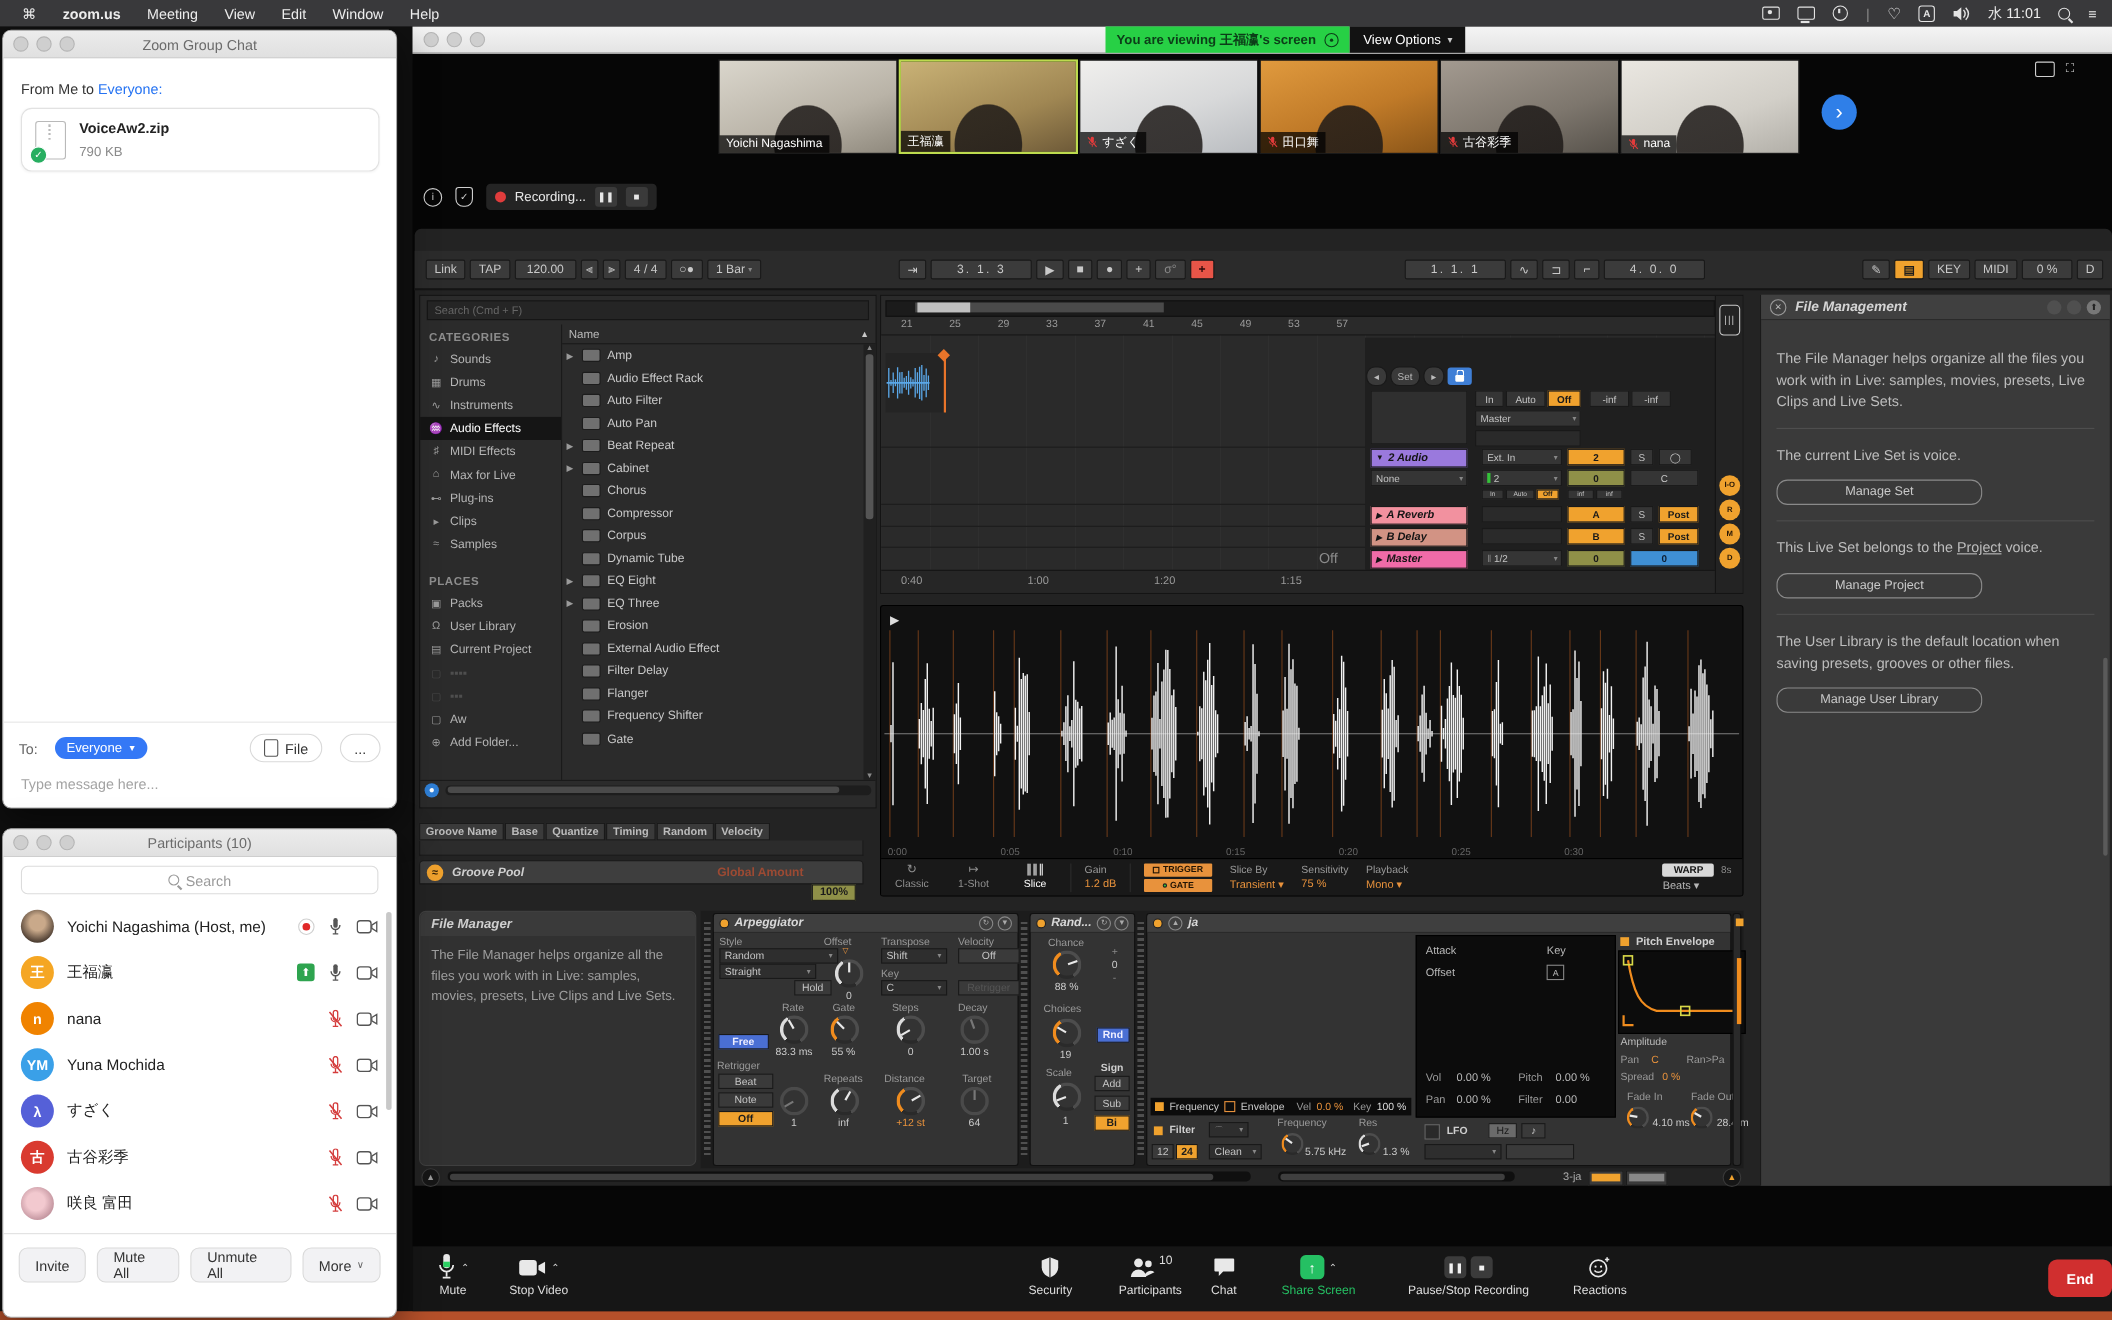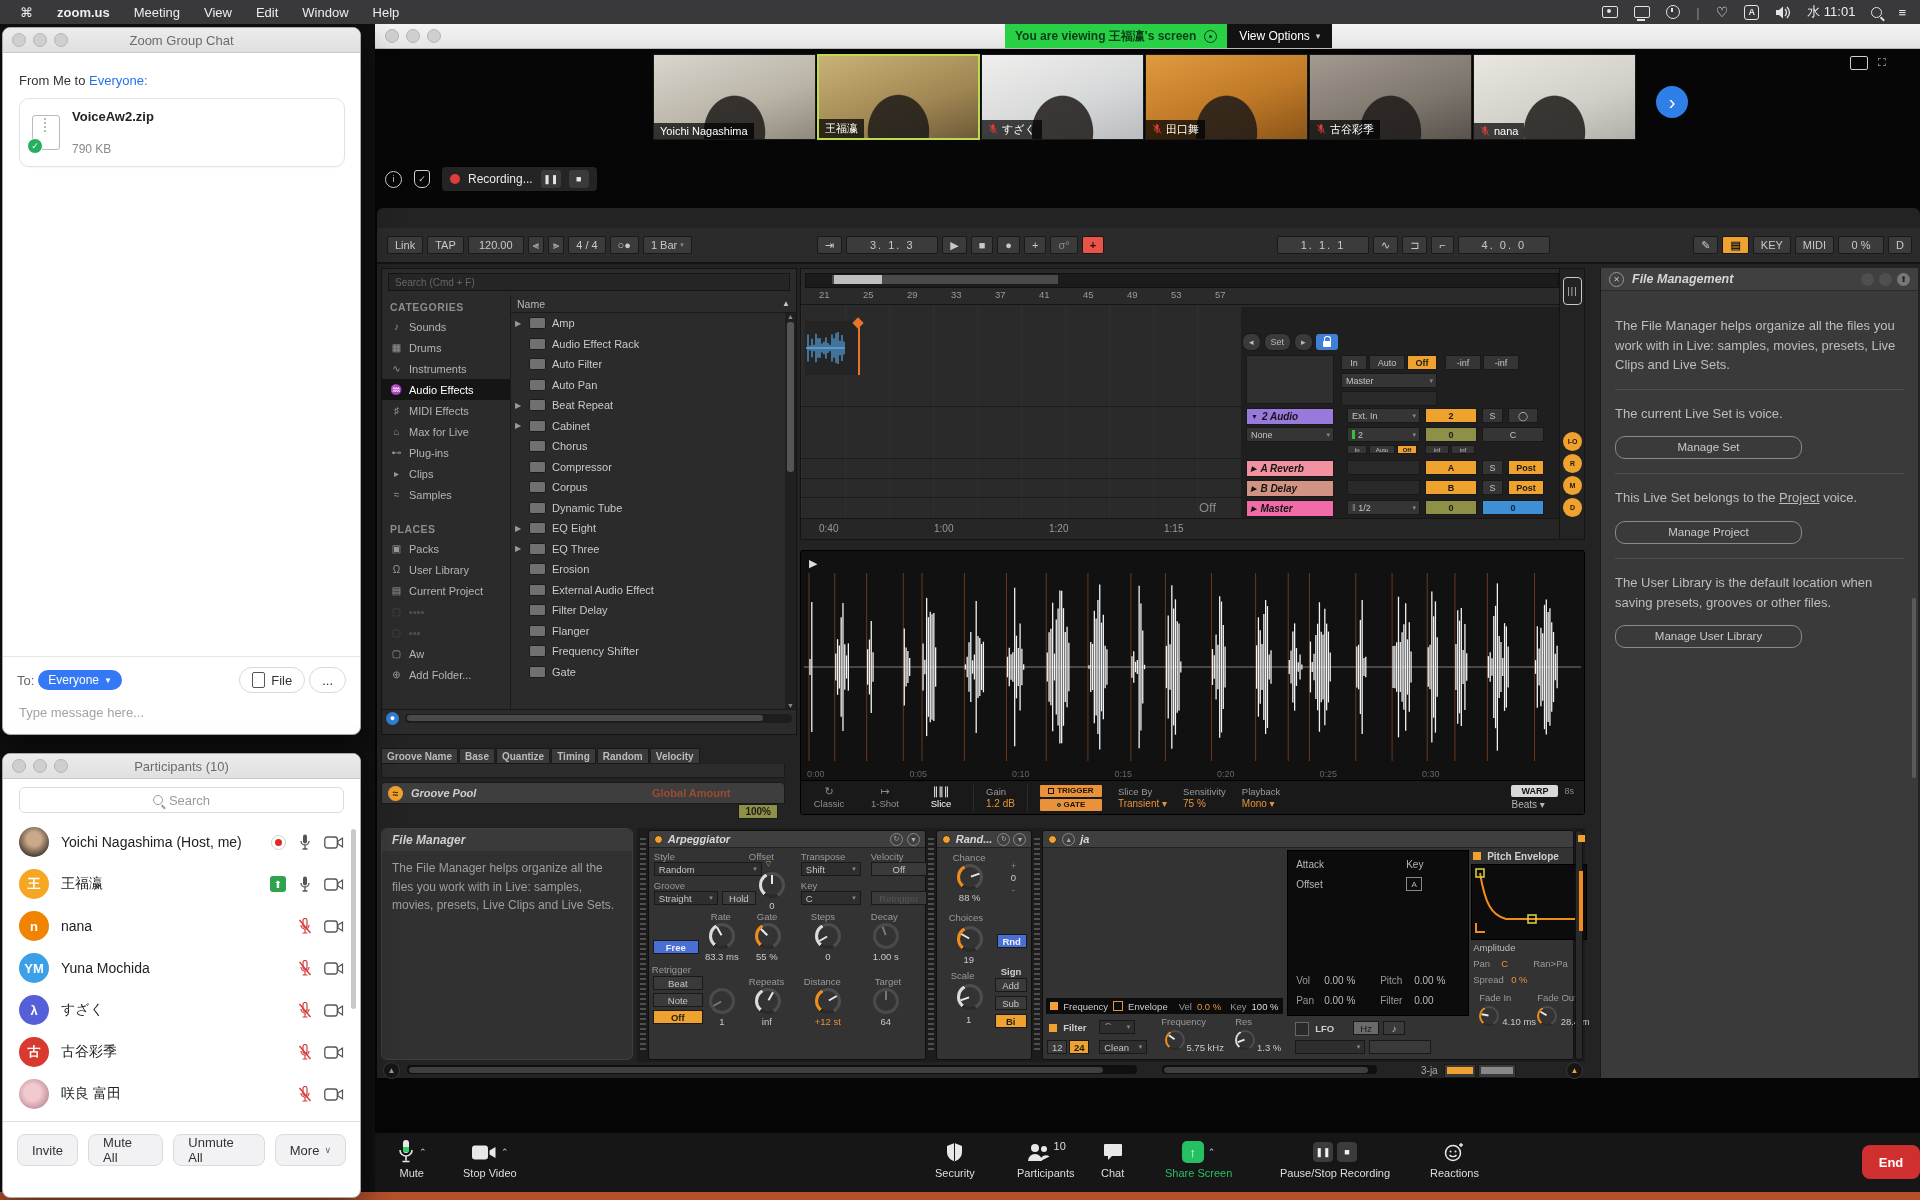--- a/index.html
+++ b/index.html
@@ -225,23 +225,23 @@
   .zbar .zt{margin:0 auto;font-size:13px;color:#6b6b6b;}
   #chatwin{left:2px;top:27px;width:359px;height:708px;display:flex;flex-direction:column;}
   #chat-body{flex:1;display:flex;flex-direction:column;padding:12px 16px 10px;box-sizing:border-box;}
   #fromline{font-size:13px;color:#333;margin:8px 0 10px;}
   #fromline .to-every{color:#2472f2;}
   #filecard{width:300px;border:1px solid #e2e2e2;border-radius:10px;padding:10px 12px;display:flex;align-items:center;gap:12px;box-shadow:0 1px 2px rgba(0,0,0,.04);}
   .zipdoc{position:relative;width:26px;height:33px;border:1.5px solid #b9b9b9;border-radius:3px;background:#fff;}
   .zipdoc::before{content:"";position:absolute;left:11px;top:2px;width:2px;height:14px;background:repeating-linear-gradient(#b9b9b9 0 2px,transparent 2px 4px);}
   .zipcheck{position:absolute;left:-6px;bottom:-5px;width:14px;height:14px;border-radius:50%;background:#27ae60;color:#fff;font-size:9px;display:flex;align-items:center;justify-content:center;border:1.5px solid #fff;}
   #filecard .fn{font-size:13px;font-weight:bold;color:#222;}
-  #filecard .fs{font-size:12px;color:#8a8a8a;margin-top:18px;}
+  #filecard .fs{font-size:12px;color:#8a8a8a;margin-top:7px;}
   #chat-foot{border-top:1px solid #e6e6e6;padding:10px 14px 6px;}
-  #torow{display:flex;align-items:center;gap:4px;}
+  #torow{display:flex;align-items:center;gap:16px;}
   #torow .tolbl{font-size:13px;color:#666;}
   .pill{background:#3478f6;color:#fff;font-size:12px;border-radius:12px;padding:3px 10px;display:inline-flex;align-items:center;gap:5px;}
   .pill .car{font-size:8px;}
   #torow .spacer{flex:1;}
   .chbtn{border:1px solid #d9d9d9;border-radius:14px;height:26px;display:inline-flex;align-items:center;gap:6px;padding:0 12px;font-size:13px;color:#333;box-sizing:border-box;}
   .docic{width:11px;height:14px;border:1.5px solid #555;border-radius:2px;}
   #typebox{font-size:13px;color:#a3a3a3;padding:12px 2px 8px;}
 
   
   #partwin{left:2px;top:753px;width:359px;height:445px;}
@@ -1130,21 +1130,21 @@
             <span class="dvic">↻</span>
             <span class="dvic">▼</span>
           </span>
         </div>
         <div class="dev-body" style="height:196px;">
           <span class="blbl" style="left:5px;top:3px;">Style</span>
           <div class="dd" style="left:5px;top:14px;width:108px;">
               <span>Random</span>
             </div>
           <span class="blbl" style="left:5px;top:32px;">Groove</span>
-          <div class="dd" style="left:5px;top:43px;width:64px;">
+          <div class="dd" style="left:5px;top:28px;width:88px;">
               <span>Straight</span>
             </div>
           <div class="sbtn" style="left:73px;top:43px;width:34px;">Hold</div>
 
           <span class="blbl" style="left:100px;top:3px;">Offset</span>
           <span class="blbl" style="left:117px;top:12px;color:#e8923c;font-size:7px;">▽</span>
           <div class="kn" style="left:110px;top:24px;--rot:0deg;"></div>
           <span class="kval" style="left:110px;top:52px;width:26px;">0</span>
 
           <span class="blbl" style="left:152px;top:3px;">Transpose</span>

